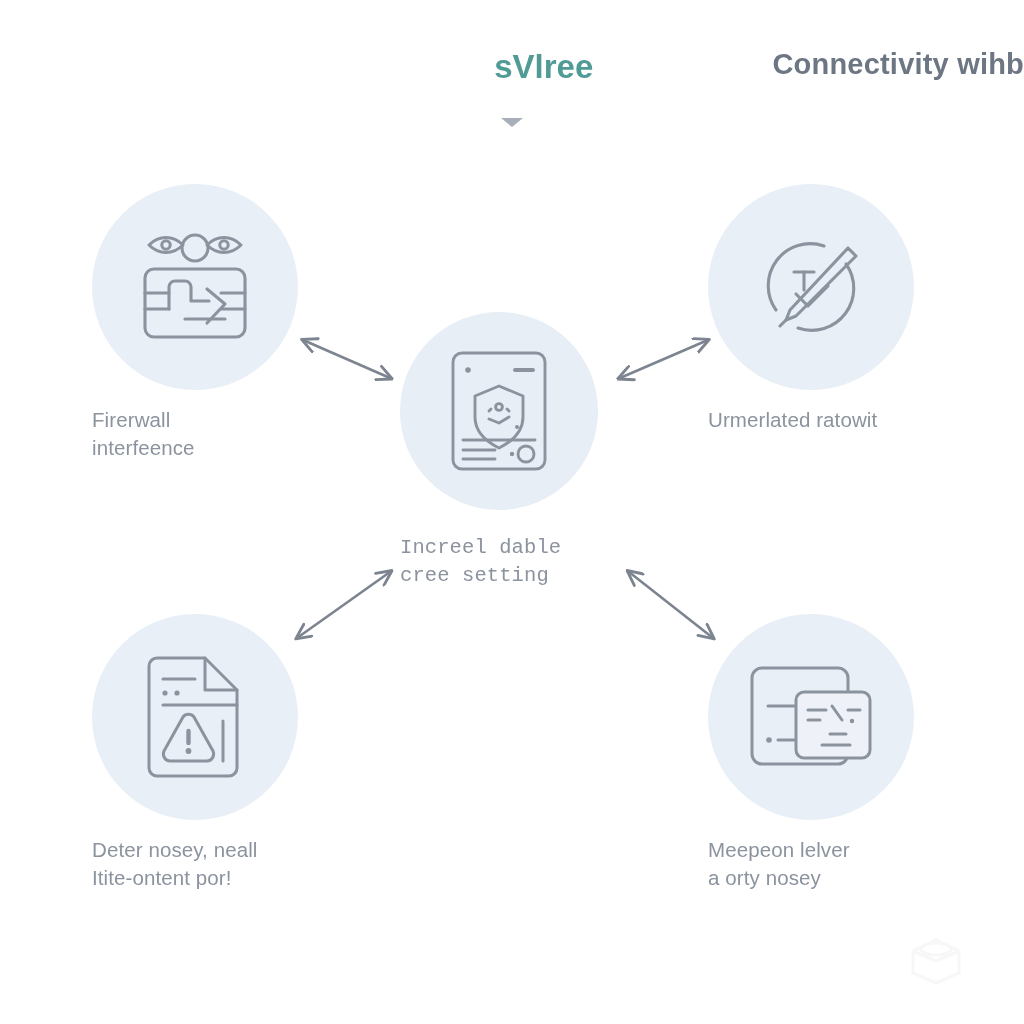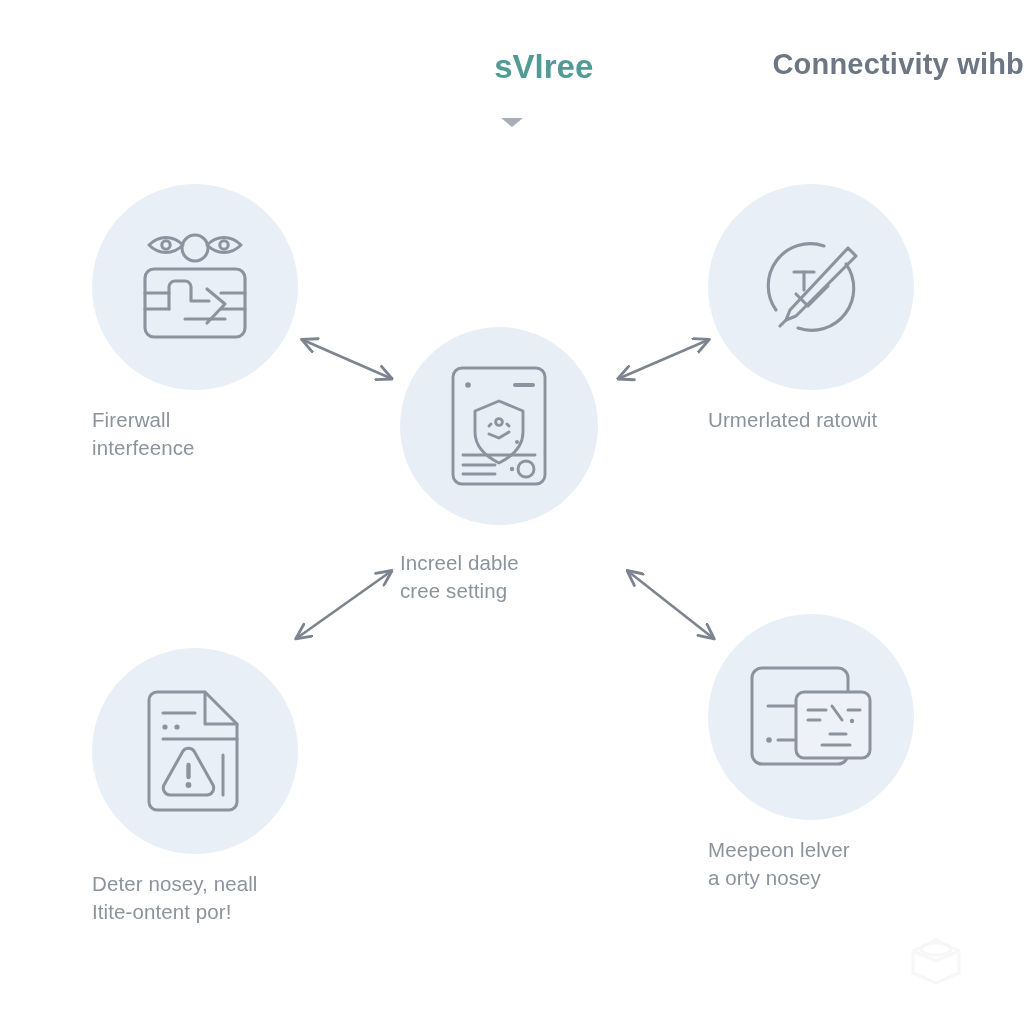--- a/index.html
+++ b/index.html
@@ -88,22 +88,22 @@
     margin-top: 16px;
     font-size: 20.5px;
     line-height: 1.38;
     color: #8b939e;
     white-space: pre-line;
     letter-spacing: 0.1px;
   }
 
   #node-top-left   { left: 92px;  top: 184px; }
   #node-top-right  { left: 708px; top: 184px; }
-  #node-center     { left: 400px; top: 327px; width: 198px; }
-  #node-bottom-left  { left: 92px;  top: 648px; }
+  #node-center     { left: 400px; top: 312px; width: 198px; font-family: Liberation Mono, monospace; }
+  #node-bottom-left  { left: 92px;  top: 614px; }
   #node-bottom-right { left: 708px; top: 614px; }
 
   #node-center .node-label { margin-top: 24px; }
 
   .icon-svg { display: block; }
 
   
   .arrow-layer {
     position: absolute;
     inset: 0;

